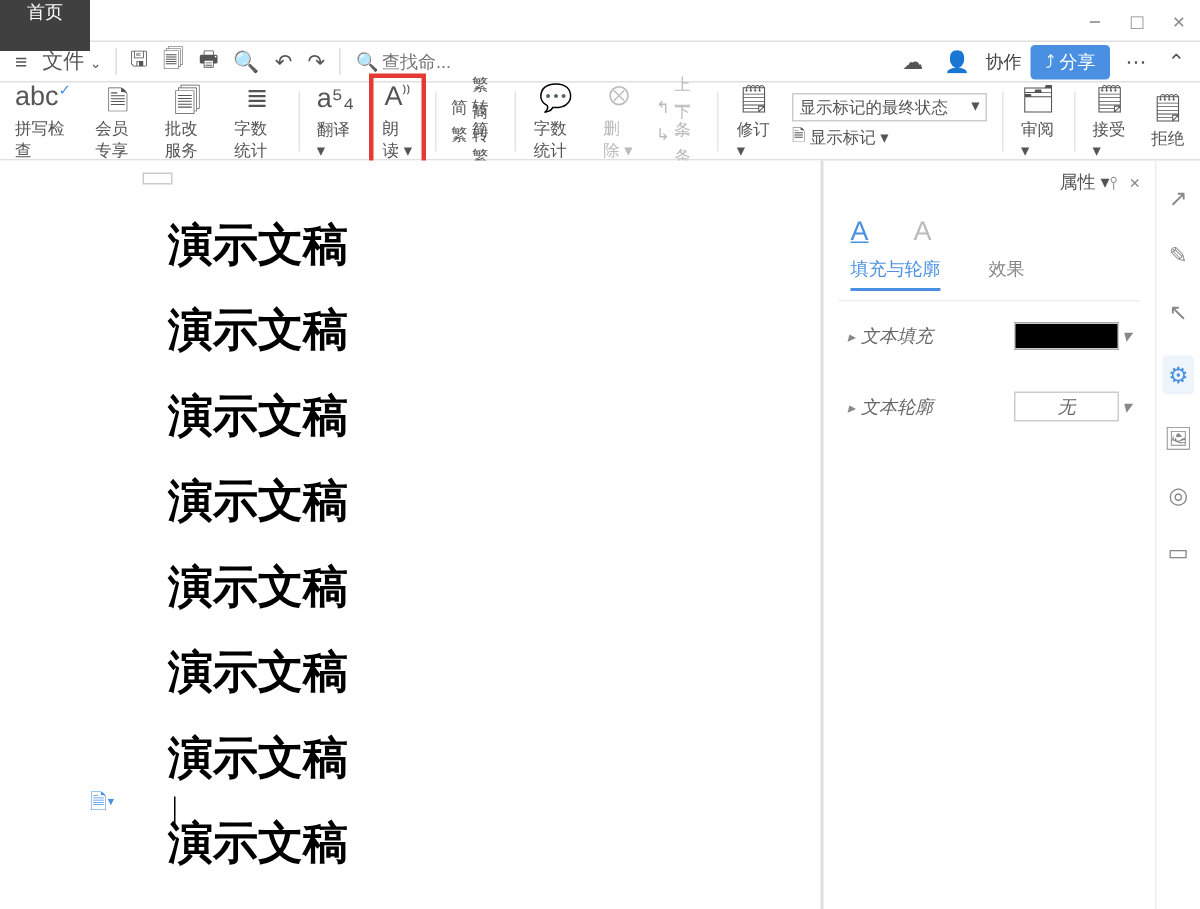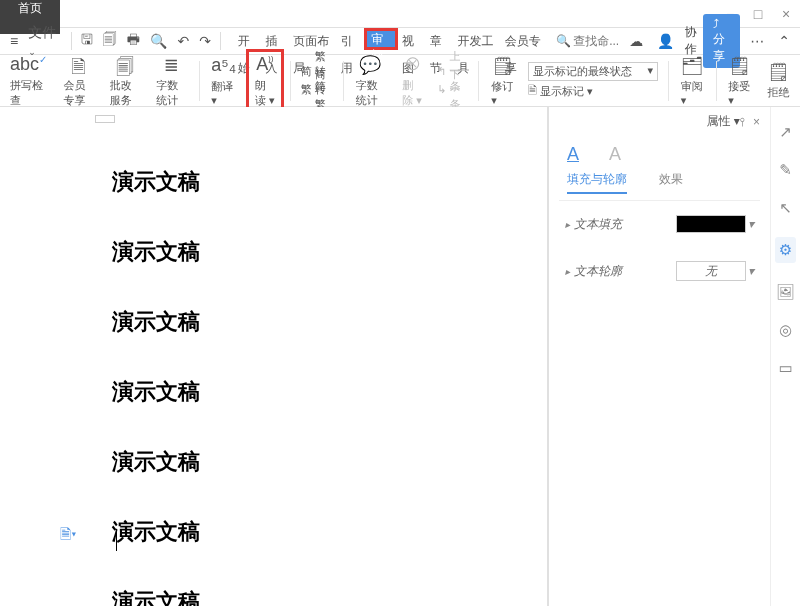--- a/index.html
+++ b/index.html
@@ -29,21 +29,21 @@
 .rb-sep { width: 1px; height: 40px; background: #e5e5e5; margin: 0 2px; }
 .rb-highlight { border: 3px solid #e53935; padding: 2px 4px; }
 .rb-stack { display: flex; flex-direction: column; gap: 2px; padding: 0 4px; }
 .rb-small { display: flex; align-items: center; gap: 3px; font-size: 11px; color: #555; cursor: pointer; height:16px; }
 .rb-dropdown { font-size:11px; border:1px solid #ccc; padding:1px 4px; color:#555; width:130px; white-space:nowrap; overflow:hidden; }
 
 .main { display: flex; height: 499px; }
 .doc-area { flex: 1; background: #fff; position: relative; overflow: hidden; border-right: 1px solid #e0e0e0; }
 .page-marker { position: absolute; top: 8px; left: 95px; width: 20px; height: 8px; border: 1px solid #ccc; }
 .doc-content { position: absolute; top: 20px; left: 112px; }
-.doc-line { font-size: 22px; font-weight: bold; color: #000; margin: 40px 0; }
+.doc-line { font-size: 30px; font-weight: bold; color: #000; margin: 16px 0; }
 .doc-status-icon { position: absolute; bottom: 58px; left: 60px; color: #4a90e2; font-size: 14px; }
 .cursor { position: absolute; bottom: 55px; left: 116px; width: 1px; height: 20px; background: #000; }
 
 .side-panel { width: 222px; border-left: 1px solid #e0e0e0; padding: 6px 10px; }
 .sp-header { display: flex; align-items: center; justify-content: flex-end; padding-bottom: 6px; }
 .sp-title { color: #555; font-size: 12px; }
 .sp-hicons { display: flex; gap: 8px; color: #888; font-size: 12px; }
 .sp-icons-row { display: flex; gap: 30px; padding: 8px 8px 0; }
 .sp-icon-stack { color: #4a90e2; font-size: 18px; }
 .sp-icon-stack.grey { color: #bbb; }
@@ -76,31 +76,20 @@
   <span class="menu-icon-btn">≡</span>
   <span class="menu-icon-btn"><span>文件</span> <span style="font-size:9px">⌄</span></span>
   <span class="menu-sep"></span>
   <span class="menu-icon-btn">🖫</span>
   <span class="menu-icon-btn">🗐</span>
   <span class="menu-icon-btn">🖶</span>
   <span class="menu-icon-btn">🔍</span>
   <span class="menu-icon-btn">↶</span>
   <span class="menu-icon-btn">↷</span>
   <span class="menu-sep"></span>
-  <div class="menu-tabs">
-    <div class="menu-tab">开始</div>
-    <div class="menu-tab">插入</div>
-    <div class="menu-tab">页面布局</div>
-    <div class="menu-tab">引用</div>
-    <div class="menu-tab highlighted">审阅</div>
-    <div class="menu-tab">视图</div>
-    <div class="menu-tab">章节</div>
-    <div class="menu-tab">开发工具</div>
-    <div class="menu-tab">会员专享</div>
-  </div>
   <div class="search-box">
     <span>🔍</span>
     <input placeholder="查找命..." style="">
   </div>
   <div class="menu-right">
     <span class="menu-icon-btn">☁</span>
     <span class="menu-icon-btn">👤</span>
     <span>协作</span>
     <span class="share-btn">⤴ <span>分享</span></span>
     <span class="menu-icon-btn">⋯</span>

